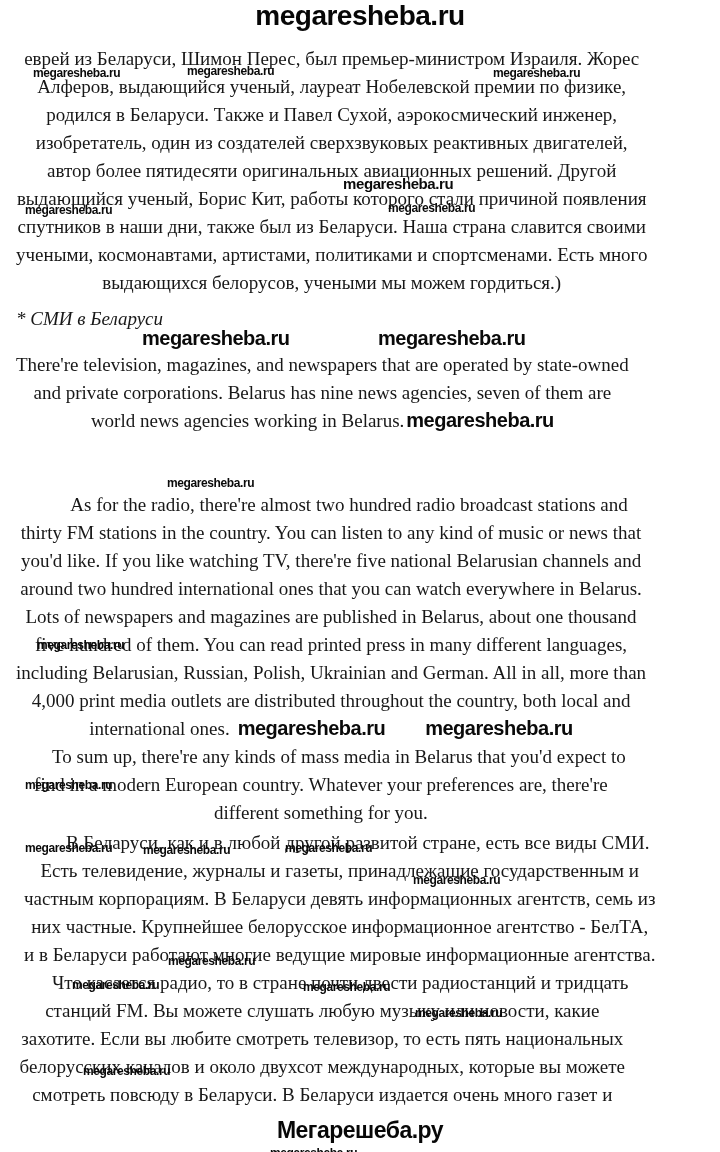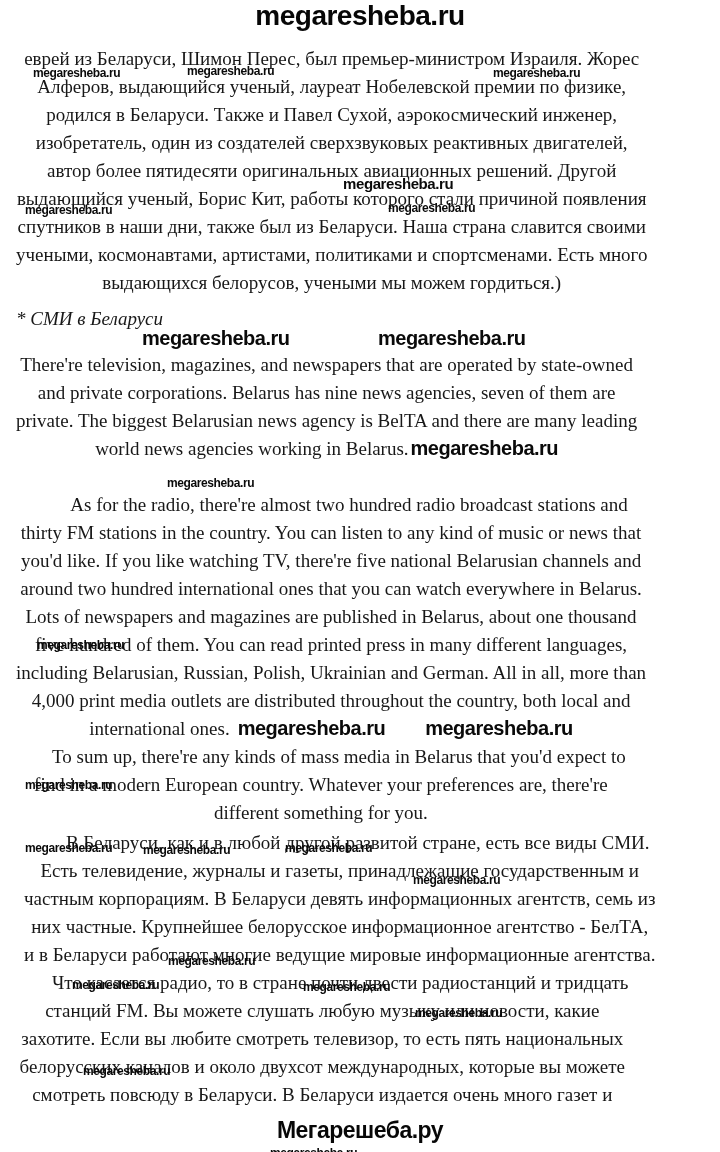--- a/index.html
+++ b/index.html
@@ -67,21 +67,20 @@
     <div class="line">выдающихся белорусов, учеными мы можем гордиться.)</div>
   </div>
 
   <div class="para" id="sec-heading">
     <div class="line">* СМИ в Беларуси</div>
   </div>
 
   <div class="para" id="p2">
     <div class="line">There're television, magazines, and newspapers that are operated by state-owned</div>
     <div class="line">and private corporations. Belarus has nine news agencies, seven of them are</div>
-    <div class="line">private. The biggest Belarusian news agency is BelTA and there are many leading</div>
     <div class="line">
       <span>world news agencies working in Belarus.</span><span class="wm wm-lg wm-in1">megaresheba.ru</span>
     </div>
   </div>
 
   <div class="para" id="p3">
     <div class="line indent">As for the radio, there're almost two hundred radio broadcast stations and</div>
     <div class="line">thirty FM stations in the country. You can listen to any kind of music or news that</div>
     <div class="line">you'd like. If you like watching TV, there're five national Belarusian channels and</div>
     <div class="line">around two hundred international ones that you can watch everywhere in Belarus.</div>

